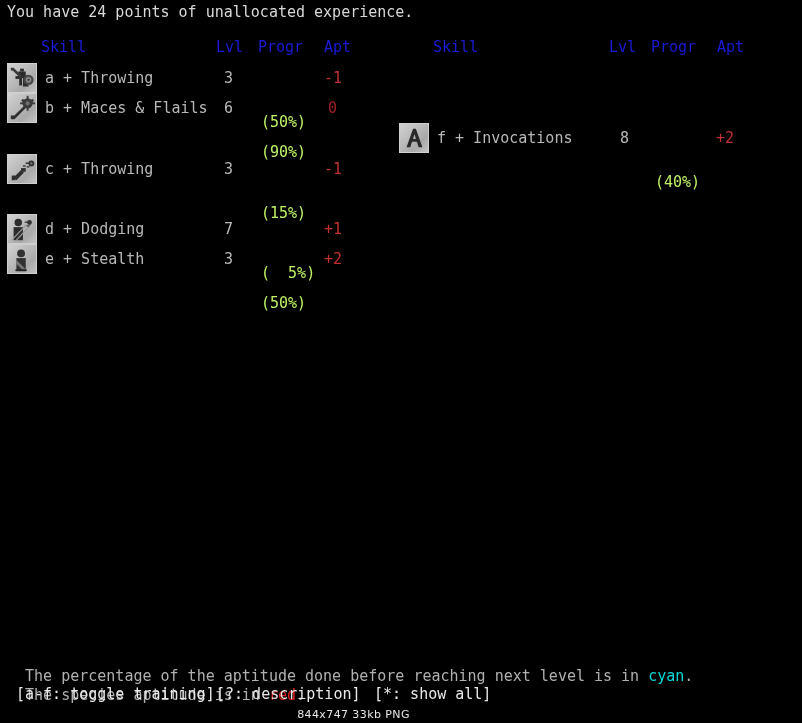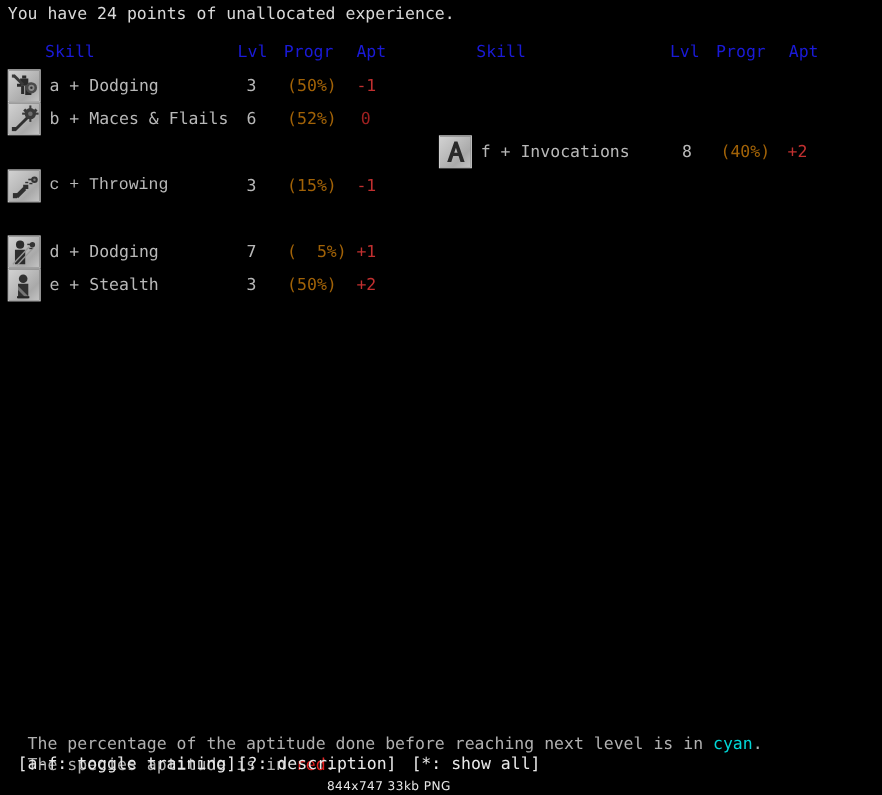--- a/index.html
+++ b/index.html
@@ -25,21 +25,21 @@
     white-space: pre;
     font-family: "DejaVu Sans Mono", "Liberation Mono", monospace;
     font-size: 15px;
     line-height: 20.3px;
   }
 
   .msg        { color: #d8d8d8; }
   .hdr        { color: #1a1ad8; }
   .skillname  { color: #b8b8b8; }
   .lvl        { color: #b8b8b8; }
-  .progr      { color: #a16207; }
+  .progr      { color: #bef264; margin-top: 44px; }
   .apt        { color: #c23030; }
   .apt-zero   { color: #9e2020; }
   .legend     { color: #b0b0b0; }
   .kw-cyan    { color: #00d7d7; }
   .kw-red     { color: #e02020; }
   .cmdbar     { color: #e8e8e8; }
 
   
   .tile {
     position: absolute;
@@ -91,21 +91,21 @@
       <path d="M4 6 l2-2 l9 9 l-2 2 z"></path>
       <rect x="3" y="4" width="3" height="3"></rect>
     </g>
     <g>
       <circle cx="22" cy="17" r="5.5" fill="#4a4a4a"></circle>
       <circle cx="22" cy="17" r="3" fill="#8a8a8a"></circle>
       <circle cx="22" cy="17" r="1.2" fill="#303030"></circle>
     </g>
   </svg>
 </div>
-<div class="cell skillname" style="left:45px; top:68px;">a + Dodging</div>
+<div class="cell skillname" style="left:45px; top:68px;">a + Throwing</div>
 <div class="cell lvl" style="left:224px; top:68px;">3</div>
 <div class="cell progr" style="left:261px; top:68px;">(50%)</div>
 <div class="cell apt" style="left:324px; top:68px;">-1</div>
 
 <div class="tile" style="left:7px; top:93px;">
   <svg viewBox="0 0 30 30" xmlns="http://www.w3.org/2000/svg">
     <g fill="#2f2f2f">
       <path d="M5 25 l2 2 l13-13 l-2-2 z"></path>
       <rect x="3" y="23" width="4" height="4"></rect>
     </g>
@@ -116,40 +116,40 @@
       <rect x="13" y="9" width="5" height="2" fill="#3a3a3a"></rect>
       <rect x="24" y="9" width="5" height="2" fill="#3a3a3a"></rect>
       <path d="M16 5 l3 3 l-2 2 l-3 -3 z" fill="#3a3a3a"></path>
       <path d="M26 5 l-3 3 l2 2 l3 -3 z" fill="#3a3a3a"></path>
       <circle cx="21" cy="10" r="2.2" fill="#6e6e6e"></circle>
     </g>
   </svg>
 </div>
 <div class="cell skillname" style="left:45px; top:98px;">b + Maces &amp; Flails</div>
 <div class="cell lvl" style="left:224px; top:98px;">6</div>
-<div class="cell progr" style="left:261px; top:98px;">(52%)</div>
+<div class="cell progr" style="left:261px; top:98px;">(90%)</div>
 <div class="cell apt-zero" style="left:328px; top:98px;">0</div>
 
 <div class="tile" style="left:7px; top:154px;">
   <svg viewBox="0 0 30 30" xmlns="http://www.w3.org/2000/svg">
     <g fill="#2f2f2f">
       <path d="M6 24 l3 3 l8-8 l-3-3 z"></path>
       <path d="M14 14 h5 v4 h-5 z"></path>
       <rect x="4" y="22" width="4" height="5"></rect>
     </g>
     <g fill="#333333">
       <circle cx="25" cy="9" r="3.2"></circle>
       <rect x="19" y="8" width="4" height="1.6"></rect>
       <rect x="16" y="11" width="3" height="1.4"></rect>
       <rect x="20" y="12" width="3" height="1.4"></rect>
     </g>
     <circle cx="25" cy="9" r="1.2" fill="#7a7a7a"></circle>
   </svg>
 </div>
-<div class="cell skillname" style="left:45px; top:159px;font-family:Liberation Mono, monospace;">c + Throwing</div>
+<div class="cell skillname" style="left:45px; top:159px;">c + Throwing</div>
 <div class="cell lvl" style="left:224px; top:159px;">3</div>
 <div class="cell progr" style="left:261px; top:159px;">(15%)</div>
 <div class="cell apt" style="left:324px; top:159px;">-1</div>
 
 <div class="tile" style="left:7px; top:214px;">
   <svg viewBox="0 0 30 30" xmlns="http://www.w3.org/2000/svg">
     <g fill="#2c2c2c">
       <circle cx="11" cy="8" r="4"></circle>
       <path d="M6 13 h10 v14 h-10 z"></path>
     </g>

